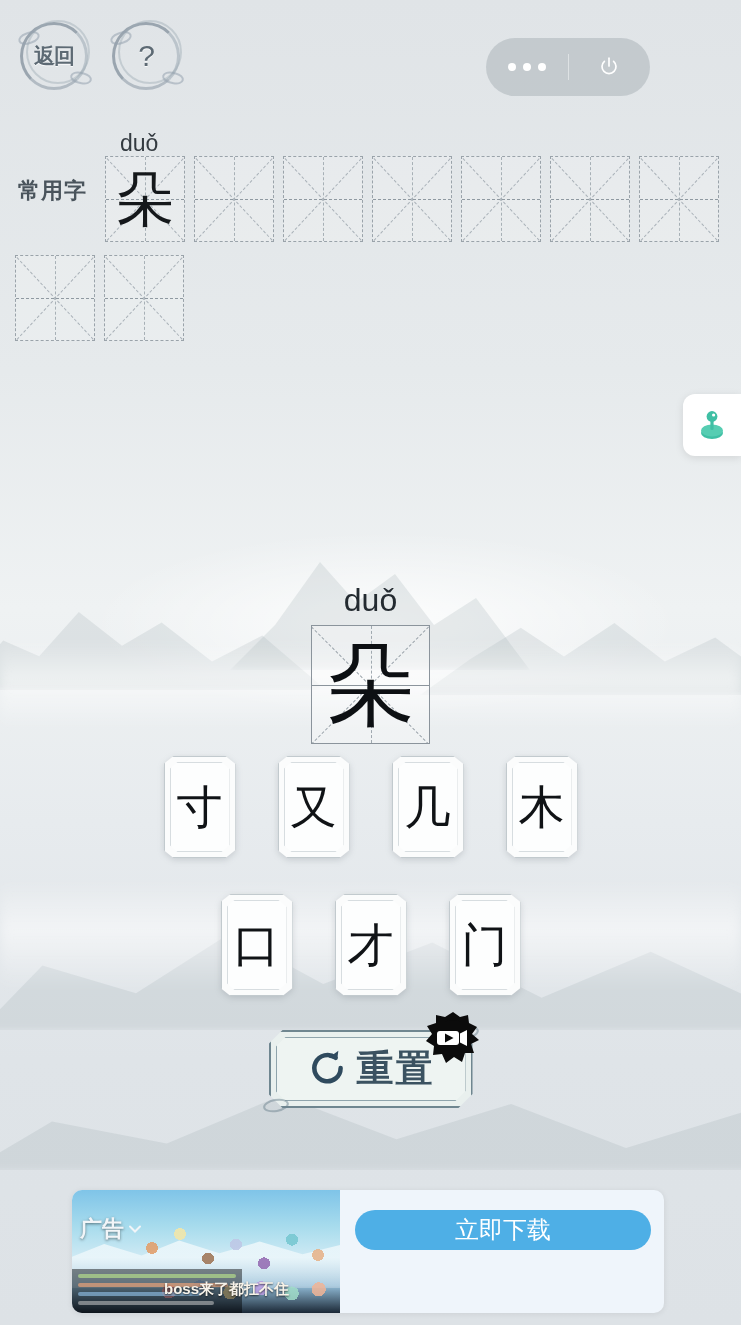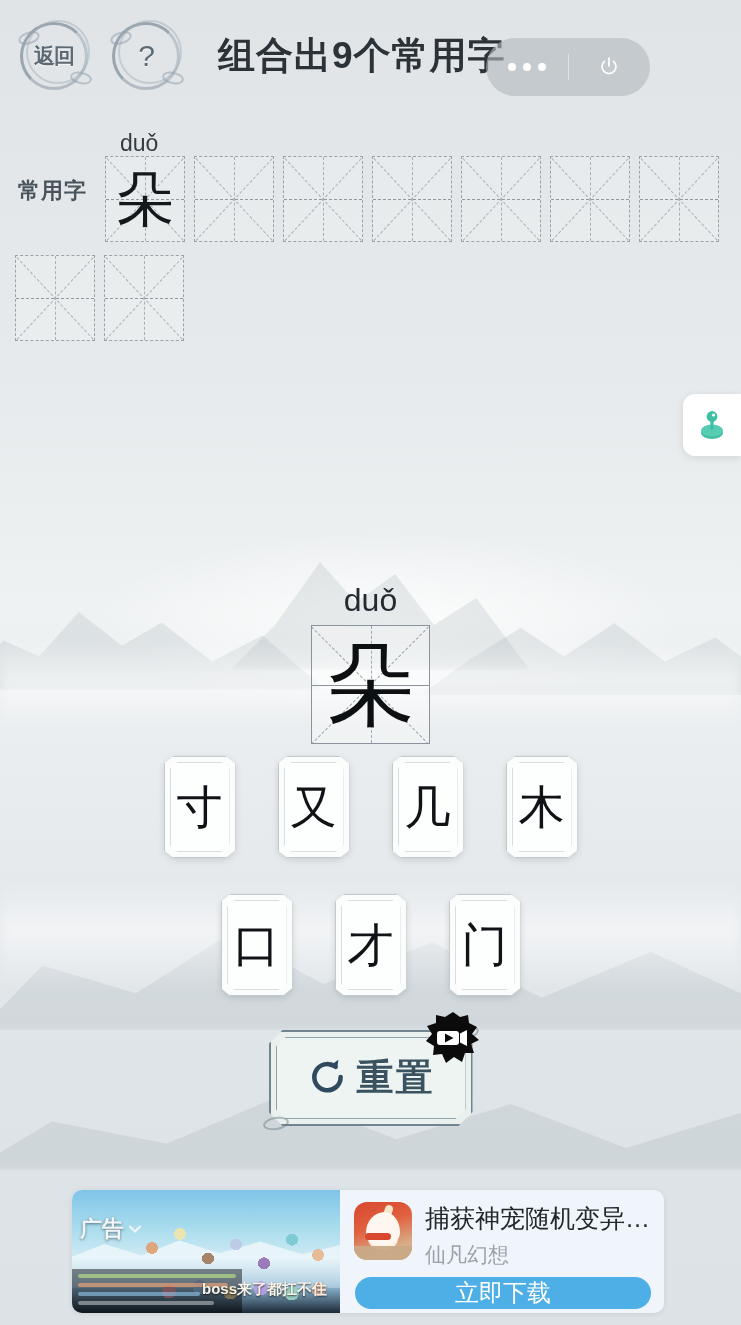--- a/index.html
+++ b/index.html
@@ -217,21 +217,21 @@
     display:flex; align-items:center; justify-content:center;
     font-family:"DejaVu Serif","Liberation Serif",serif;
     font-size: 46px; color:#101316; line-height:1;
   }
 
   
   #actions { position:absolute; left:0; top:1030px; width:741px;
              display:flex; justify-content:center; gap:24px; }
   .action-btn {
     position: relative;
-    width: 204px; height: 96px;
+    width: 204px; height: 78px;
     cursor: pointer;
   }
   .action-btn .frame-o, .action-btn .frame-i {
     position:absolute; inset:0;
     background:#e9f0ee;
     border: 2px solid #6f8690;
     border-radius: 4px;
     clip-path: polygon(
       14px 0, calc(100% - 14px) 0, 100% 14px,
       100% calc(100% - 14px), calc(100% - 14px) 100%,
@@ -323,21 +323,20 @@
       radial-gradient(circle 6px at 52% 35%, rgba(190,200,230,.9) 0 100%, transparent 100%),
       radial-gradient(circle 6px at 66% 62%, rgba(150,110,180,.9) 0 100%, transparent 100%),
       radial-gradient(circle 6px at 80% 28%, rgba(120,200,210,.9) 0 100%, transparent 100%),
       radial-gradient(circle 6px at 93% 50%, rgba(230,180,140,.9) 0 100%, transparent 100%);
   }
   #ad-boss-text {
     position:absolute; left:92px; bottom:14px;
     font-size:15px; color:#f7f2e8; font-weight:700;
     text-shadow: 0 1px 2px rgba(0,0,0,.7);
     white-space:nowrap;
-    margin-left:38px;
   }
   #ad-tag {
     position:absolute; left:8px; top:24px;
     display:flex; align-items:center; gap:3px;
     font-size:22px; color:#f2f5f8; font-weight:700;
     text-shadow: 0 1px 3px rgba(0,0,0,.5);
     z-index:5;
   }
   #ad-right {
     flex:1; position:relative; padding: 12px 16px 10px 14px;
@@ -408,21 +407,20 @@
   </div>
 
   <div class="round-btn">
     <span class="ring"></span>
     <span class="ring2"></span>
     <span class="cloud c-tl"></span>
     <span class="cloud c-br"></span>
     <span class="lbl qm">?</span>
   </div>
 
-  <div id="page-title">组合出9个常用字</div>
 
   <div id="wx-capsule">
     <div class="half">
       <span class="dots">
           <i></i>
           <i></i>
           <i></i>
         </span>
     </div>
     <div class="divider"></div>
@@ -595,27 +593,15 @@
     <div id="ad-boss-text">boss来了都扛不住</div>
     <div id="ad-tag">
       <span>广告</span>
       <svg width="16" height="16" viewBox="0 0 16 16">
         <path d="M3 5.5 L8 10.5 L13 5.5" fill="none" stroke="#f2f5f8" stroke-width="2" stroke-linecap="round"></path>
       </svg>
     </div>
   </div>
 
   <div id="ad-right">
-    <div class="ad-top">
-      <div id="ad-icon">
-        <span class="horn"></span>
-          <span class="pet"></span>
-          <span class="scarf"></span>
-          <span class="ground"></span>
-      </div>
-      <div class="ad-texts">
-        <div id="ad-title">捕获神宠随机变异，…</div>
-        <div id="ad-sub">仙凡幻想</div>
-      </div>
-    </div>
     <div id="ad-cta">立即下载</div>
   </div>
 </div>
 
 </body></html>

